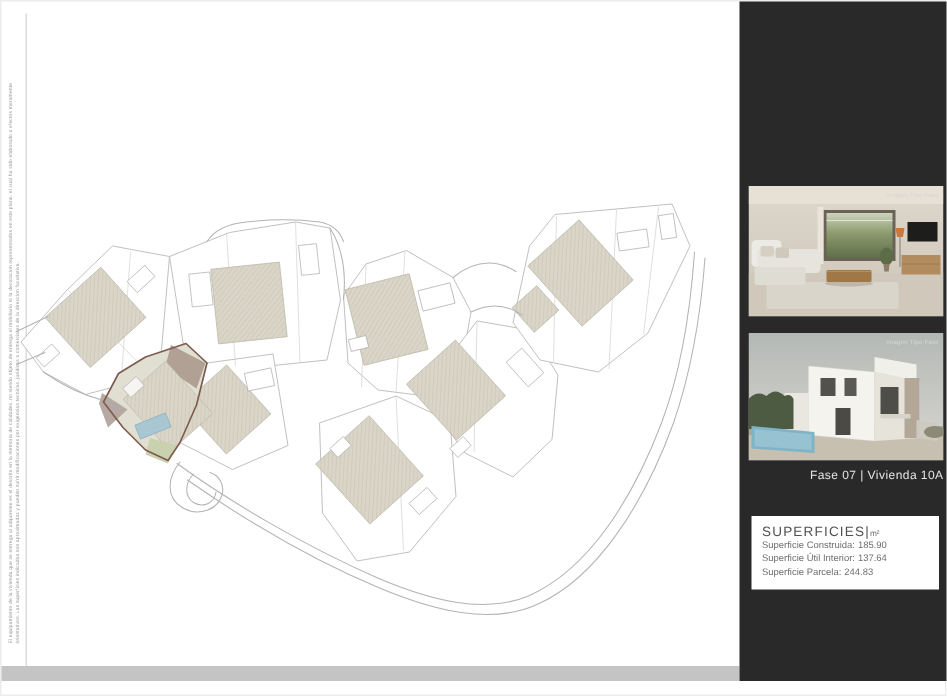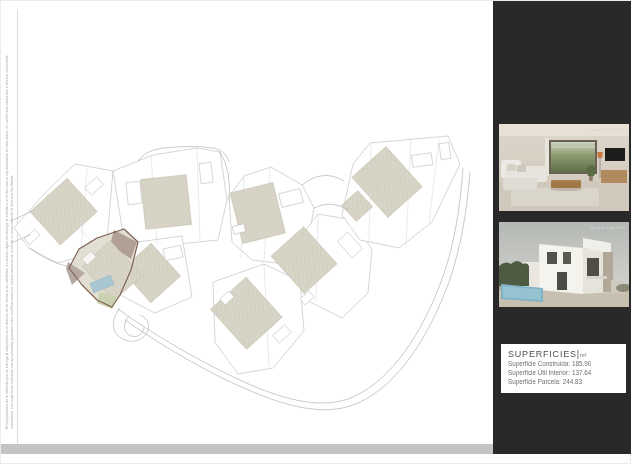--- a/index.html
+++ b/index.html
@@ -265,20 +265,21 @@
         <rect x="88" y="54" width="20" height="3" fill="#d6d3ca"></rect>
         <path d="M112,58 L126,60 L126,72 L112,70 Z" fill="#cfcabf"></path>
         <path d="M0,44 Q6,38 12,42 Q18,36 24,42 Q28,40 30,44 L30,64 L0,64 Z" fill="#4e5b43"></path>
         <ellipse cx="124" cy="66" rx="7" ry="4" fill="#8a8a76"></ellipse>
         <path d="M2,62 L44,66 L44,80 L2,77 Z" fill="#7fb3c6"></path>
         <path d="M4,64 L42,67.5 L42,78 L4,75.5 Z" fill="#97c2d1"></path>
       </svg>
       <span class="photo-caption">Imagen Tipo Fase</span>
     </div>
 
+    <div id="unit-label">Fase 07 |  Vivienda 10A</div>
 
     <div id="superficies-box">
       <div id="superficies-title">
         <span>SUPERFICIES</span><span>|</span><span class="unit">m²</span>
       </div>
       <div class="sup-row">
         <span>Superficie Construida:</span><span class="val">185.90</span>
       </div>
       <div class="sup-row">
         <span>Superficie Útil Interior:</span><span class="val">137.64</span>

